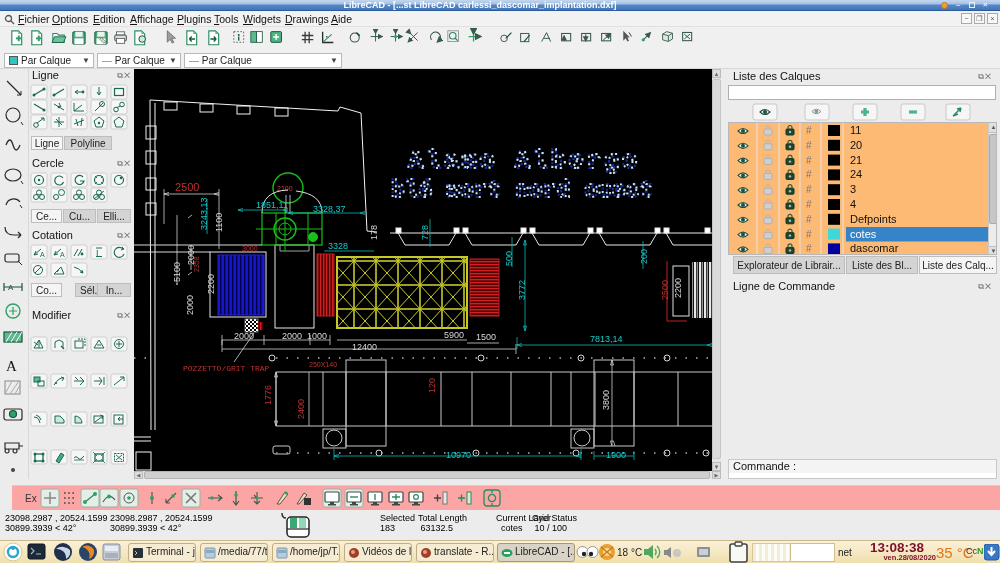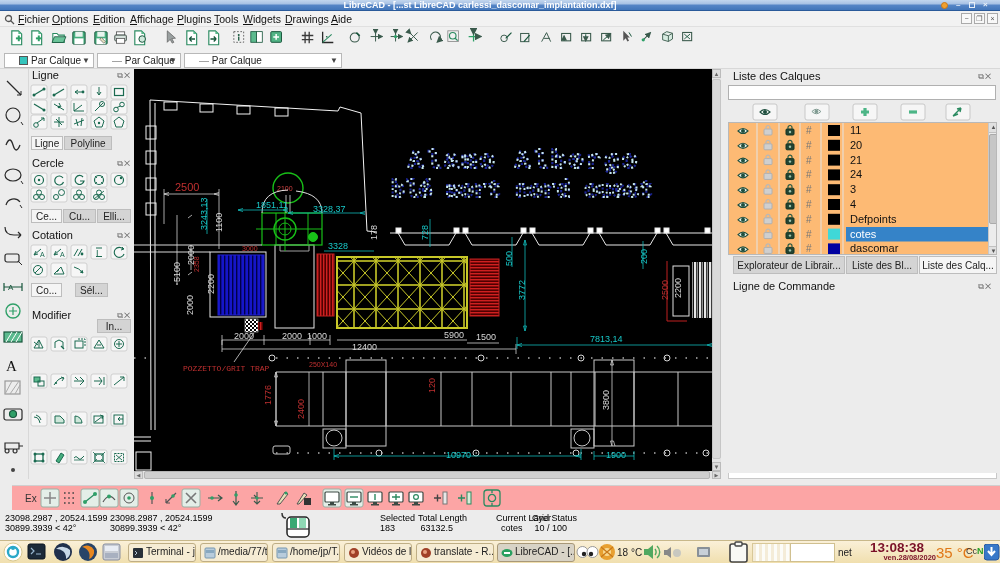--- a/index.html
+++ b/index.html
@@ -19,21 +19,21 @@
   #menubar { position:absolute; top:11px; left:0; width:1000px; height:16px; background:#f2f2f2;
     border-bottom:1px solid #e0e0e0; }
   .menuitem { position:absolute; top:2px; font-size:10.5px; color:#111; }
 
   
   #toolbar1 { position:absolute; top:27px; left:0; width:1000px; height:25px; background:#f0f0f0; }
   
   #comborow { position:absolute; top:52px; left:0; width:1000px; height:17px; background:#f0f0f0;
     border-bottom:1px solid #d8d8d8;}
   .combo { position:absolute; top:1px; height:15px; background:#fff; border:1px solid #b8b8b8;
-    font-size:10px; line-height:14px; padding-left:14px; color:#222; }
+    font-size:10px; line-height:14px; padding-left:4px; color:#222; }
   .combo .arr { position:absolute; right:3px; top:0px; font-size:8px; color:#444; }
 
   
   #leftstrip { position:absolute; top:69px; left:0; width:28px; height:410px; background:#ececec; }
 
   
   #leftdock { position:absolute; top:69px; left:28px; width:105px; height:410px; background:#ececec;
     border-left:1px solid #d8d8d8; }
   .grouphdr { position:relative; height:15px; font-size:11px; color:#111; padding-left:3px; }
   .grouphdr .flo { position:absolute; right:3px; top:2px; font-size:8px; color:#666; letter-spacing:1px;}
@@ -283,21 +283,21 @@
     <div class="grouphdr" style="position:absolute;top:88px;left:0;width:105px;">Cercle<span class="flo">⧉✕</span></div>
     <div class="grouphdr" style="position:absolute;top:160px;left:0;width:105px;">Cotation<span class="flo">⧉✕</span></div>
     <div class="grouphdr" style="position:absolute;top:240px;left:0;width:105px;">Modifier<span class="flo">⧉✕</span></div>
     <div class="tab active" style="left:2px;top:67px;width:32px;">Ligne</div>
     <div class="tab" style="left:35px;top:67px;width:48px;">Polyline</div>
     <div class="tab active" style="left:2px;top:140px;width:31px;">Ce...</div>
     <div class="tab" style="left:34px;top:140px;width:33px;">Cu...</div>
     <div class="tab" style="left:68px;top:140px;width:34px;">Elli...</div>
     <div class="tab active" style="left:2px;top:214px;width:31px;">Co...</div>
     <div class="tab" style="left:34px;top:214px;width:33px;margin-left:12px;">Sél...</div>
-    <div class="tab" style="left:68px;top:214px;width:34px;margin-top:36px;">In...</div>
+    <div class="tab" style="left:68px;top:214px;width:34px;">In...</div>
     <svg width="105" height="410" style="position:absolute;top:0;left:0">
       <defs>
         <rect id="bb" width="16" height="14" rx="2" fill="#f6f6f6" stroke="#cfcfcf"></rect>
         <g id="dln">
             <line x1="3" y1="10" x2="13" y2="4" stroke="#1a6a50" stroke-width="1.2"></line>
             <circle cx="3" cy="10" r="1.5" fill="#1a6a50"></circle>
             <circle cx="13" cy="4" r="1.5" fill="#1a6a50"></circle>
           </g>
         <g id="cir">
             <circle cx="8" cy="7" r="4.5" fill="none" stroke="#1a6a50" stroke-width="1.2"></circle>
@@ -896,20 +896,21 @@
       <div class="abs" style="left:259px;top:0;width:10px;height:133px;background:#ececec;border-left:1px solid #c8c8c8;">
         <div style="height:10px;background:#e0e0e0;border-bottom:1px solid #c0c0c0;font-size:6px;text-align:center;color:#555;line-height:9px;">▲</div>
         <div style="position:absolute;top:11px;width:9px;height:90px;background:#c6c6c6;border:1px solid #aaa;border-radius:2px;"></div>
         <div style="position:absolute;bottom:0;width:9px;height:10px;background:#e0e0e0;border-top:1px solid #c0c0c0;font-size:6px;text-align:center;color:#555;line-height:9px;">▼</div>
       </div>
     </div>
     <div class="tab" style="left:8px;top:187px;width:112px;height:18px;line-height:17px;">Explorateur de Librair...</div>
     <div class="tab" style="left:121px;top:187px;width:72px;height:18px;line-height:17px;">Liste des Bl...</div>
     <div class="tab active" style="left:194px;top:187px;width:78px;height:18px;line-height:17px;">Liste des Calq...</div>
     <div class="grouphdr" style="position:absolute;top:211px;left:5px;width:265px;">Ligne de Commande<span class="flo">⧉✕</span></div>
+    <div class="abs" style="left:3px;top:390px;width:269px;height:14px;background:#f4f4f4;border:1px solid #c8c8c8;border-bottom:none;font-size:11px;padding-left:4px;color:#111;">Commande :</div>
     <div class="abs" style="left:3px;top:404px;width:269px;height:6px;background:#fff;border:1px solid #c8c8c8;border-top:none;"></div>
   </div>
   <div id="snapbar">
     <svg width="1000" height="25">
       <defs>
         <rect id="pbtn" x="-9" y="-9" width="18" height="18" rx="2" fill="#e4eee8" stroke="#9ab0a4"></rect>
         <g id="moni">
             <rect x="-7" y="-6" width="14" height="10" rx="1" fill="#fff" stroke="#3c4a44" stroke-width="1.2"></rect>
             <rect x="-2" y="4" width="4" height="2" fill="#3c4a44"></rect>
             <rect x="-4" y="6" width="8" height="1.5" fill="#3c4a44"></rect>

